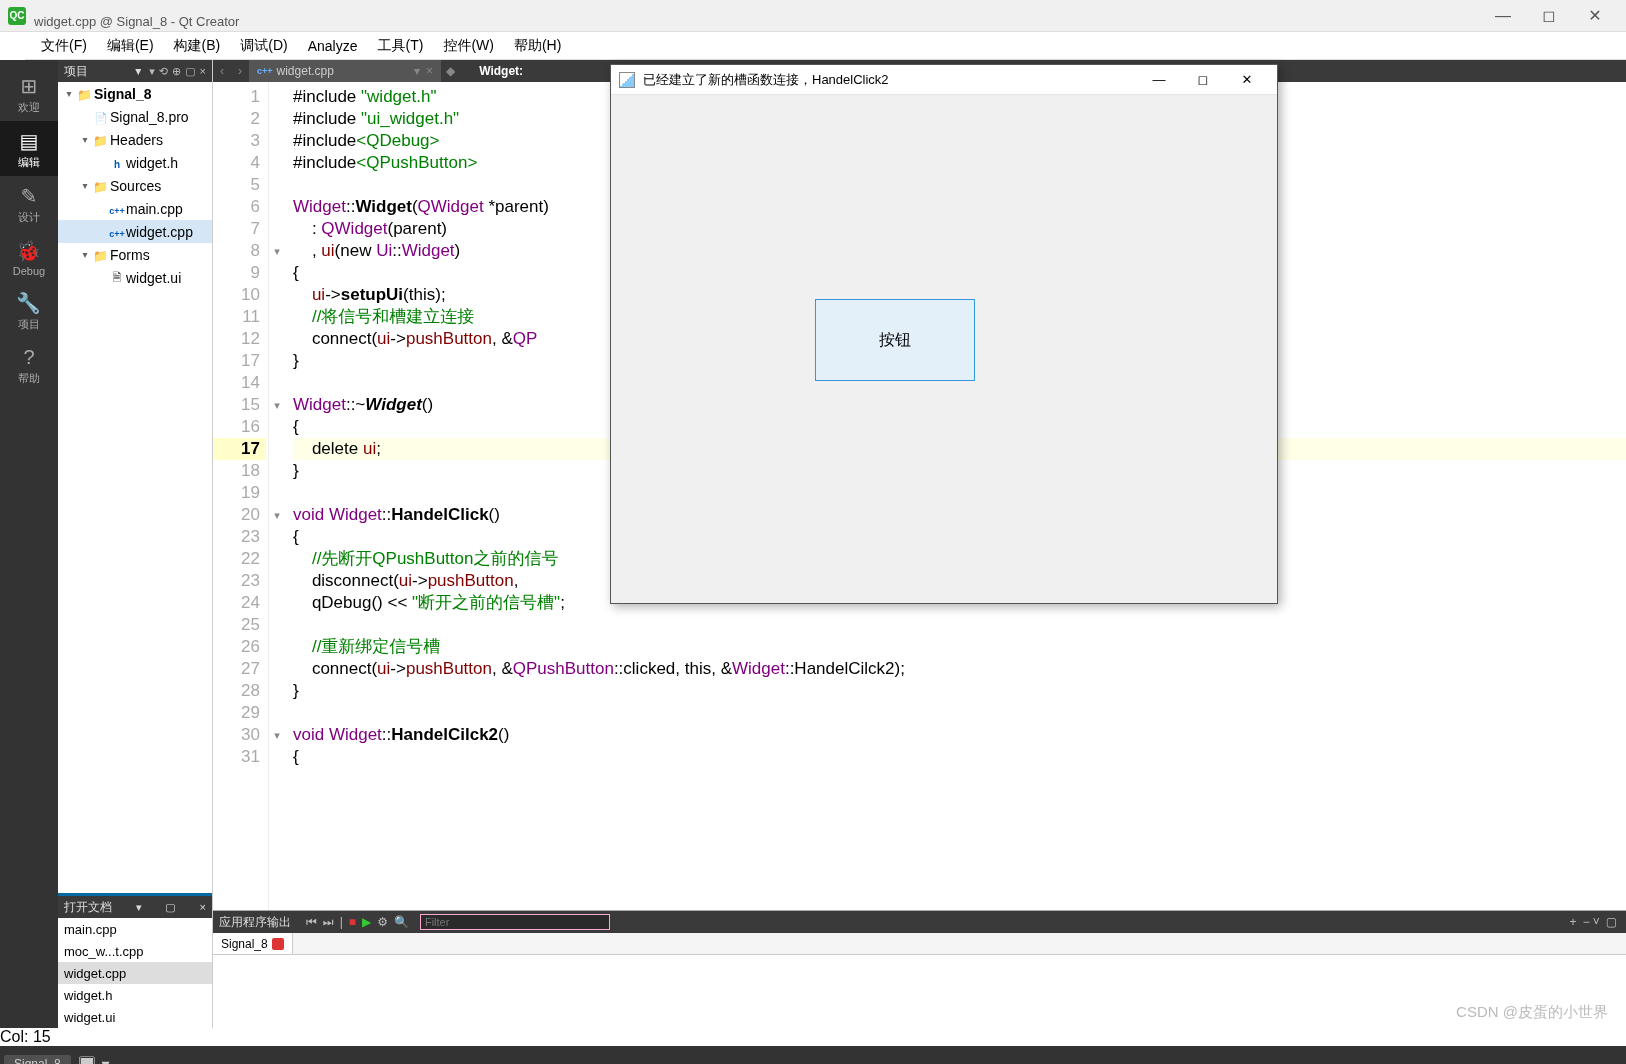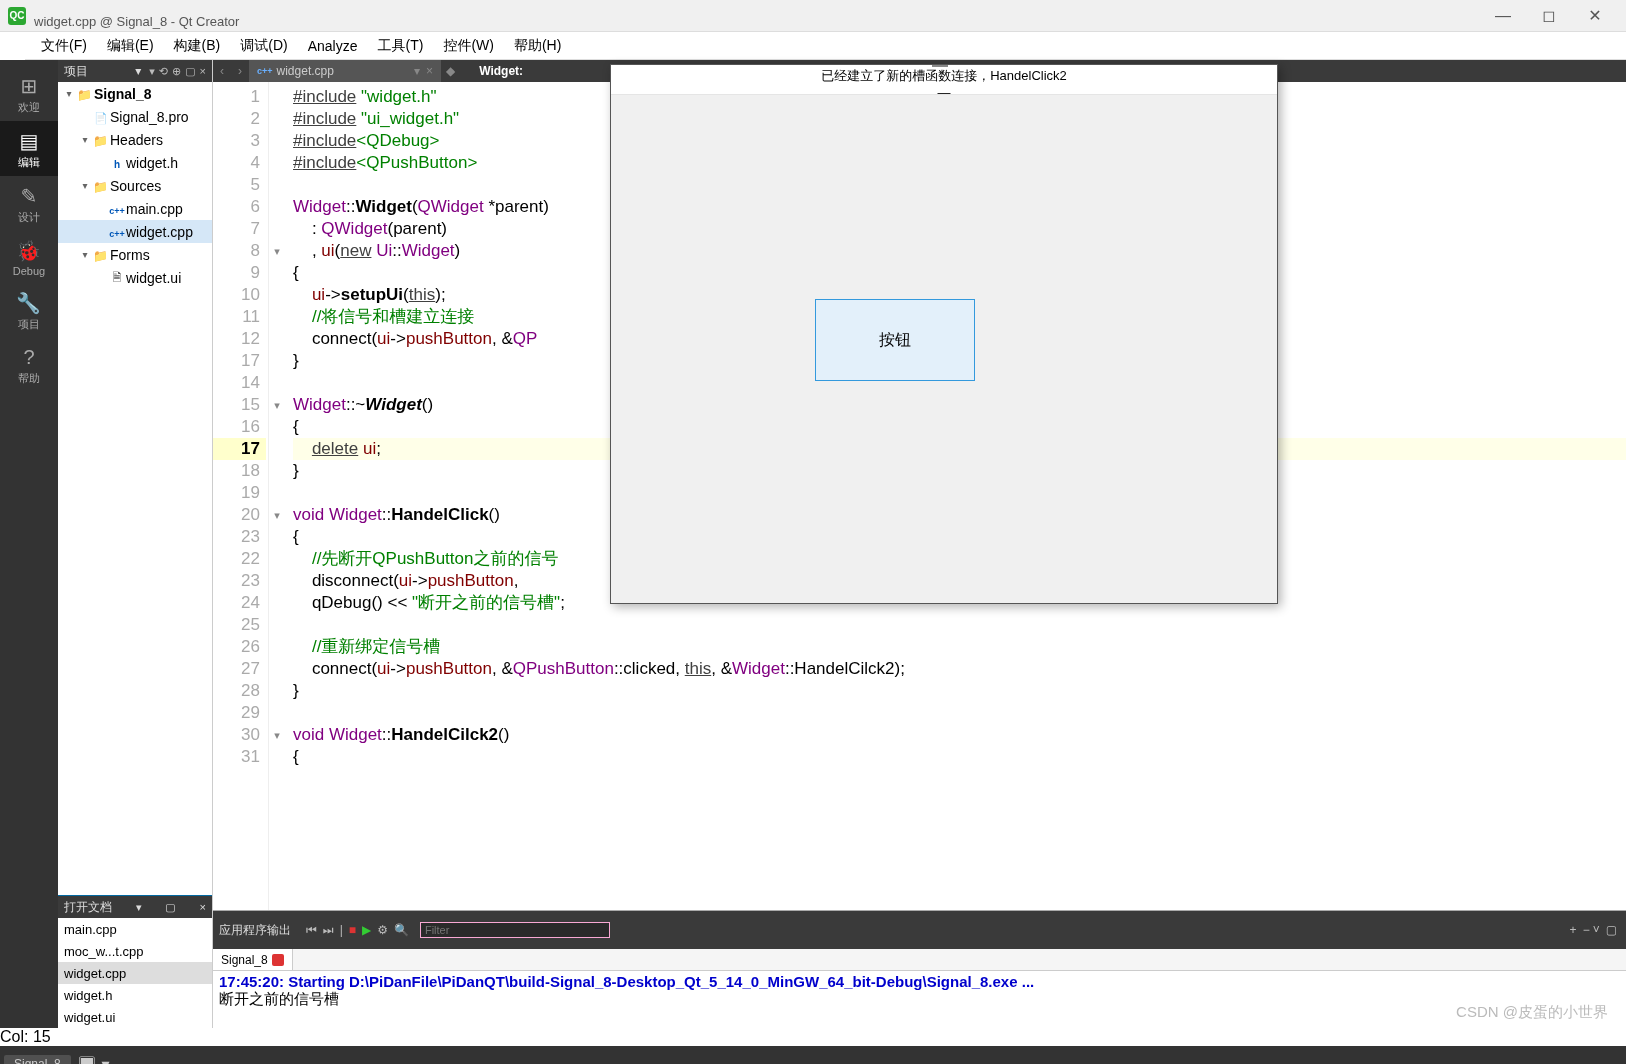--- a/index.html
+++ b/index.html
@@ -29,21 +29,21 @@
 .tree-node.sel { background: #d5e7f7; }
 .tree-node .tw { width: 14px; text-align: center; color: #666; font-size: 10px; }
 .tree-node .fico { width: 18px; text-align: center; }
 .tree-node .bold { font-weight: bold; }
 .folder-ico::before { content: "📁"; font-size: 12px; }
 .file-cpp::before { content: "c++"; font-size: 9px; color: #0057b8; font-weight: bold; }
 .file-h::before { content: "h"; font-size: 10px; color: #0057b8; font-weight: bold; }
 .file-pro::before { content: "📄"; font-size: 11px; }
 .file-ui::before { content: "🗎"; font-size: 11px; }
 
-.open-docs { border-top: 1px solid #0369a1; }
+.open-docs { border-top: 3px solid #0369a1; }
 .open-docs-head { height: 22px; background: #3a3a3a; color: #ddd; font-size: 12px; display: flex; align-items: center; padding: 0 6px; }
 .open-docs-head .hd-ico { margin-left: auto; font-size: 11px; }
 .open-docs-list { background: #fff; }
 .open-docs-list .doc-item { height: 22px; display: flex; align-items: center; padding: 0 6px; font-size: 13px; cursor: pointer; }
 .open-docs-list .doc-item.sel { background: #ddd; }
 
 .editor-col { flex: 1; display: flex; flex-direction: column; min-width: 0; }
 .edit-tabs { height: 22px; background: #3a3a3a; display: flex; align-items: center; font-size: 12px; color: #ccc; }
 .edit-tabs .nav-btn { width: 18px; text-align: center; color: #888; }
 .edit-tabs .tab { height: 100%; display: flex; align-items: center; padding: 0 8px; background: #4a4a4a; margin-right: 1px; }
@@ -55,48 +55,48 @@
 
 .code-area { flex: 1; display: flex; font-family: Consolas, "Courier New", monospace; font-size: 17px; line-height: 22px; overflow: hidden; background: #fff; }
 .gutter { width: 56px; background: #fff; border-right: 1px solid #eee; text-align: right; color: #aaa; padding: 4px 2px 0 0; }
 .gutter .ln { height: 22px; padding-right: 6px; position: relative; }
 .gutter .ln.cur { background: #ffffcc; color: #000; font-weight: bold; }
 .fold-col { width: 16px; background: #fff; color: #888; font-size: 11px; padding-top: 4px; }
 .fold-col div { height: 22px; text-align: center; }
 .code { flex: 1; padding: 4px 0 0 8px; white-space: pre; color: #000; }
 .code .row { height: 22px; }
 .code .row.cur { background: #ffffe8; }
-.kw { color: #404040; text-decoration: underline; }
+.kw { color: #000000; }
 .typ { color: #800080; }
 .str { color: #008000; }
 .cmt { color: #008000; }
 .fn { color: #000; font-weight: bold; }
 .fni { color: #000; font-weight: bold; font-style: italic; }
 .mem { color: #800000; }
 
 .output-panel { height: 118px; border-top: 1px solid #aaa; display: flex; flex-direction: column; }
-.out-head { height: 38px; background: #3a3a3a; color: #ddd; font-size: 12px; display: flex; align-items: center; padding: 0 6px; justify-content: space-between; }
+.out-head { height: 22px; background: #3a3a3a; color: #ddd; font-size: 12px; display: flex; align-items: center; padding: 0 6px; justify-content: space-between; }
 .out-head .lbl { margin-right: 12px; }
 .out-head .ico { margin: 0 3px; color: #bbb; }
 .out-head .stop { color: #d33; }
 .out-head .play { color: #3c3; }
 .out-head .filter-in { background: #2a2a2a; border: 1px solid #f9a8d4; color: #888; font-size: 11px; height: 16px; width: 190px; padding: 0 4px; margin-left: 8px; }
 .out-head .sp { flex: 1; }
 .out-tab-row { height: 22px; background: #f5f5f5; border-bottom: 1px solid #ccc; display: flex; align-items: center; }
 .out-tab { height: 100%; display: flex; align-items: center; padding: 0 8px; font-size: 12px; border-right: 1px solid #ccc; background: #fff; }
 .out-tab .close-dot { width: 12px; height: 12px; background: #d33; border-radius: 2px; margin-left: 4px; }
 .out-body { flex: 1; font-family: Consolas, monospace; font-size: 15px; padding: 2px 6px; background: #fff; }
 .out-body .start-line { color: #0000cc; font-weight: bold; }
 
 .statusbar { height: 36px; background: #333; display: flex; align-items: center; color: #ccc; font-size: 12px; }
 .statusbar .proj-pill { background: #505050; padding: 2px 10px; margin-left: 4px; border-radius: 2px; }
 .statusbar .run-ico { margin-left: 6px; margin-right: auto; font-size: 16px; }
 
 .overlay-win { position: absolute; left: 610px; top: 64px; width: 668px; height: 540px; background: #f0f0f0; border: 1px solid #555; box-shadow: 3px 3px 10px rgba(0,0,0,0.3); }
-.overlay-win .ow-title { height: 30px; background: #fff; display: flex; align-items: center; padding: 0 8px; border-bottom: 1px solid #e5e5e5; flex-direction: column; }
+.overlay-win .ow-title { height: 30px; background: #fff; display: flex; align-items: center; padding: 0 8px; border-bottom: 1px solid #e5e5e5; }
 .overlay-win .ow-ico { width: 16px; height: 16px; border: 1px solid #888; margin-right: 8px; background: linear-gradient(135deg,#fff 50%,#8cf 50%); }
 .overlay-win .ow-text { flex: 1; font-size: 13px; }
 .overlay-win .ow-btn { width: 44px; height: 30px; display: flex; align-items: center; justify-content: center; font-size: 13px; }
 .overlay-win .ow-body { height: calc(100% - 30px); background: #f0f0f0; position: relative; }
 .overlay-win .push-btn { position: absolute; left: 204px; top: 204px; width: 160px; height: 82px; background: #e3f0fa; border: 1px solid #3399dd; font-size: 16px; display: flex; align-items: center; justify-content: center; }
 
 .watermark { position: absolute; right: 18px; bottom: 42px; color: #bbb; font-size: 15px; }
 </style>
 </head>
 <body>
@@ -305,24 +305,20 @@
         <span class="ico">−</span>
         <span class="ico" style="margin-left:auto;">˅</span>
         <span class="ico">▢</span>
       </div>
       <div class="out-tab-row">
         <div class="out-tab">
           <span>Signal_8</span>
           <span class="close-dot"></span>
         </div>
       </div>
-      <div class="out-body">
-        <div class="start-line">17:45:20: Starting D:\PiDanFile\PiDanQT\build-Signal_8-Desktop_Qt_5_14_0_MinGW_64_bit-Debug\Signal_8.exe ...</div>
-        <div>断开之前的信号槽</div>
-      </div>
     </div>
   </div>
 </div>
 
 <div class="col-info">Col: 15</div>
 
 <div class="statusbar">
   <span class="proj-pill">Signal_8</span>
   <span class="run-ico">🖥 ▾</span>
 </div>

